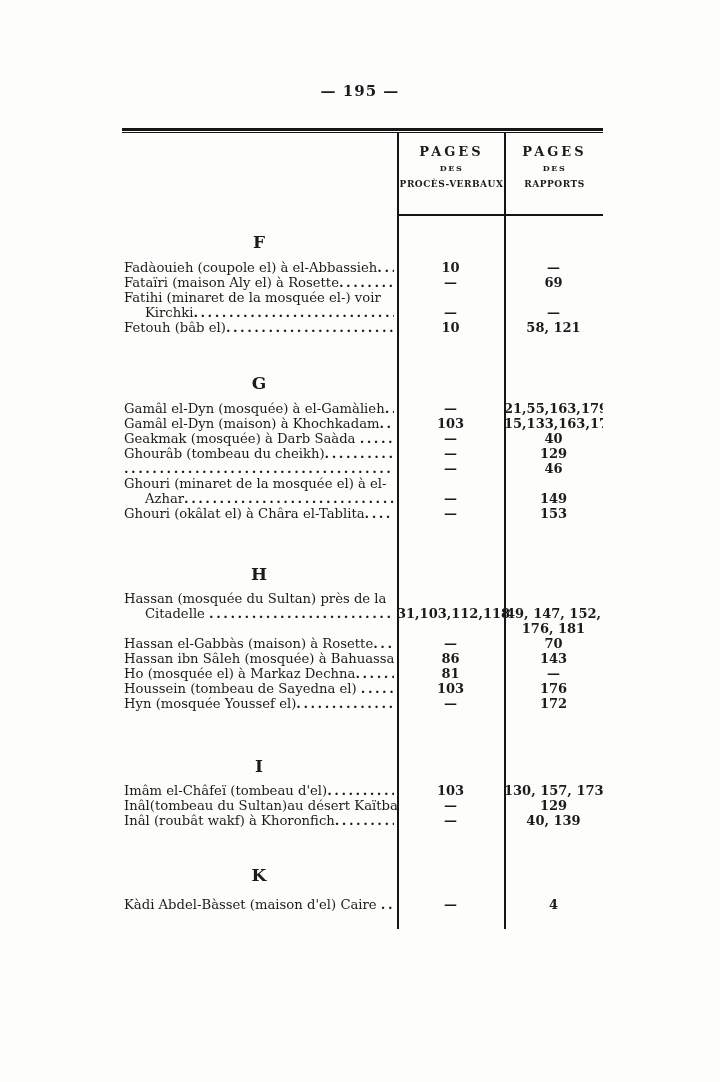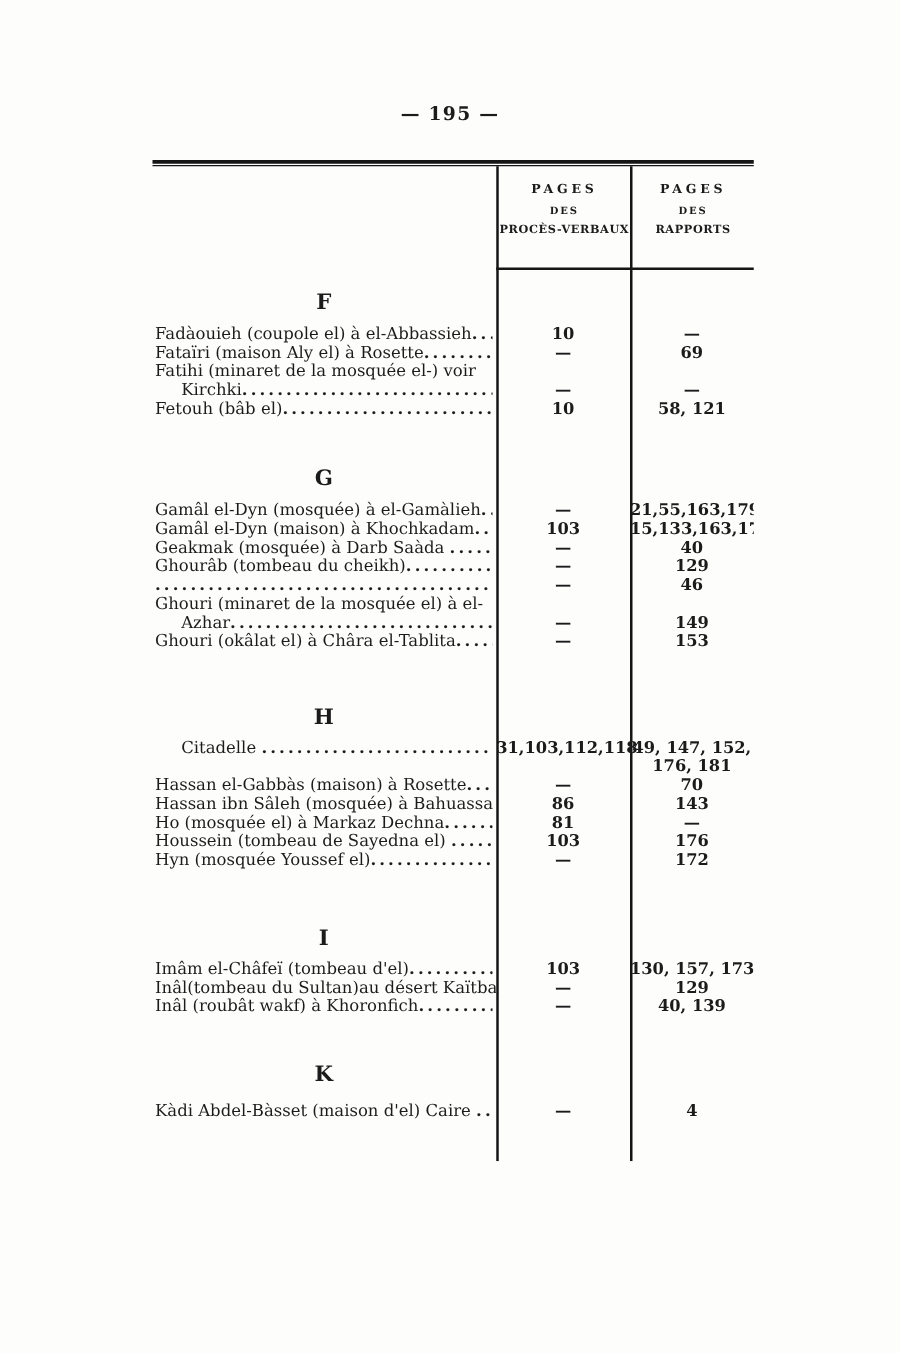--- a/index.html
+++ b/index.html
@@ -33,21 +33,21 @@
   .header-row .h-name { width: 275px; }
   .h-cell {
     box-sizing: border-box;
     border-left: 2px solid #151515;
     border-bottom: 2px solid #151515;
     display: flex; flex-direction: column; align-items: center;
     padding-top: 13px;
   }
   .h-pv { width: 107px; }
   .h-rap { width: 99px; }
-  .h-line1 { font-size: 10px; font-weight: 700; letter-spacing: 3px; line-height: 12px; }
+  .h-line1 { font-size: 13px; font-weight: 700; letter-spacing: 3px; line-height: 12px; }
   .h-line2 { font-size: 8px;  font-weight: 700; letter-spacing: 1.5px; line-height: 10px; margin-top: 5px; }
   .h-line3 { font-size: 9px;  font-weight: 700; letter-spacing: 0.5px; line-height: 11px; margin-top: 6px; white-space: nowrap; }
 
   .table-body { position: relative; height: 713px; overflow: hidden; }
   .vline {
     position: absolute; top: 0; bottom: 0; width: 2px; background: #151515;
   }
   .vline-1 { left: 275px; }
   .vline-2 { left: 382px; }
 
@@ -214,20 +214,23 @@
                 </div>
                 <div class="c-pv">—</div>
                 <div class="c-rap">153</div>
               </div>
             </div>
           </div>
           <div class="section sec-2">
             <div class="letter">H</div>
             <div class="lines">
               <div class="line">
+                <div class="c-name">
+                  <span class="n-text">Hassan (mosquée du Sultan) près de la</span>
+                </div>
                 <div class="c-pv"></div>
                 <div class="c-rap"></div>
               </div>
               <div class="line">
                 <div class="c-name">
                   <span class="n-text">     Citadelle </span>
                   <span class="leader">..........................................................................................</span>
                 </div>
                 <div class="c-pv">31,103,112,118</div>
                 <div class="c-rap">49, 147, 152,</div>

